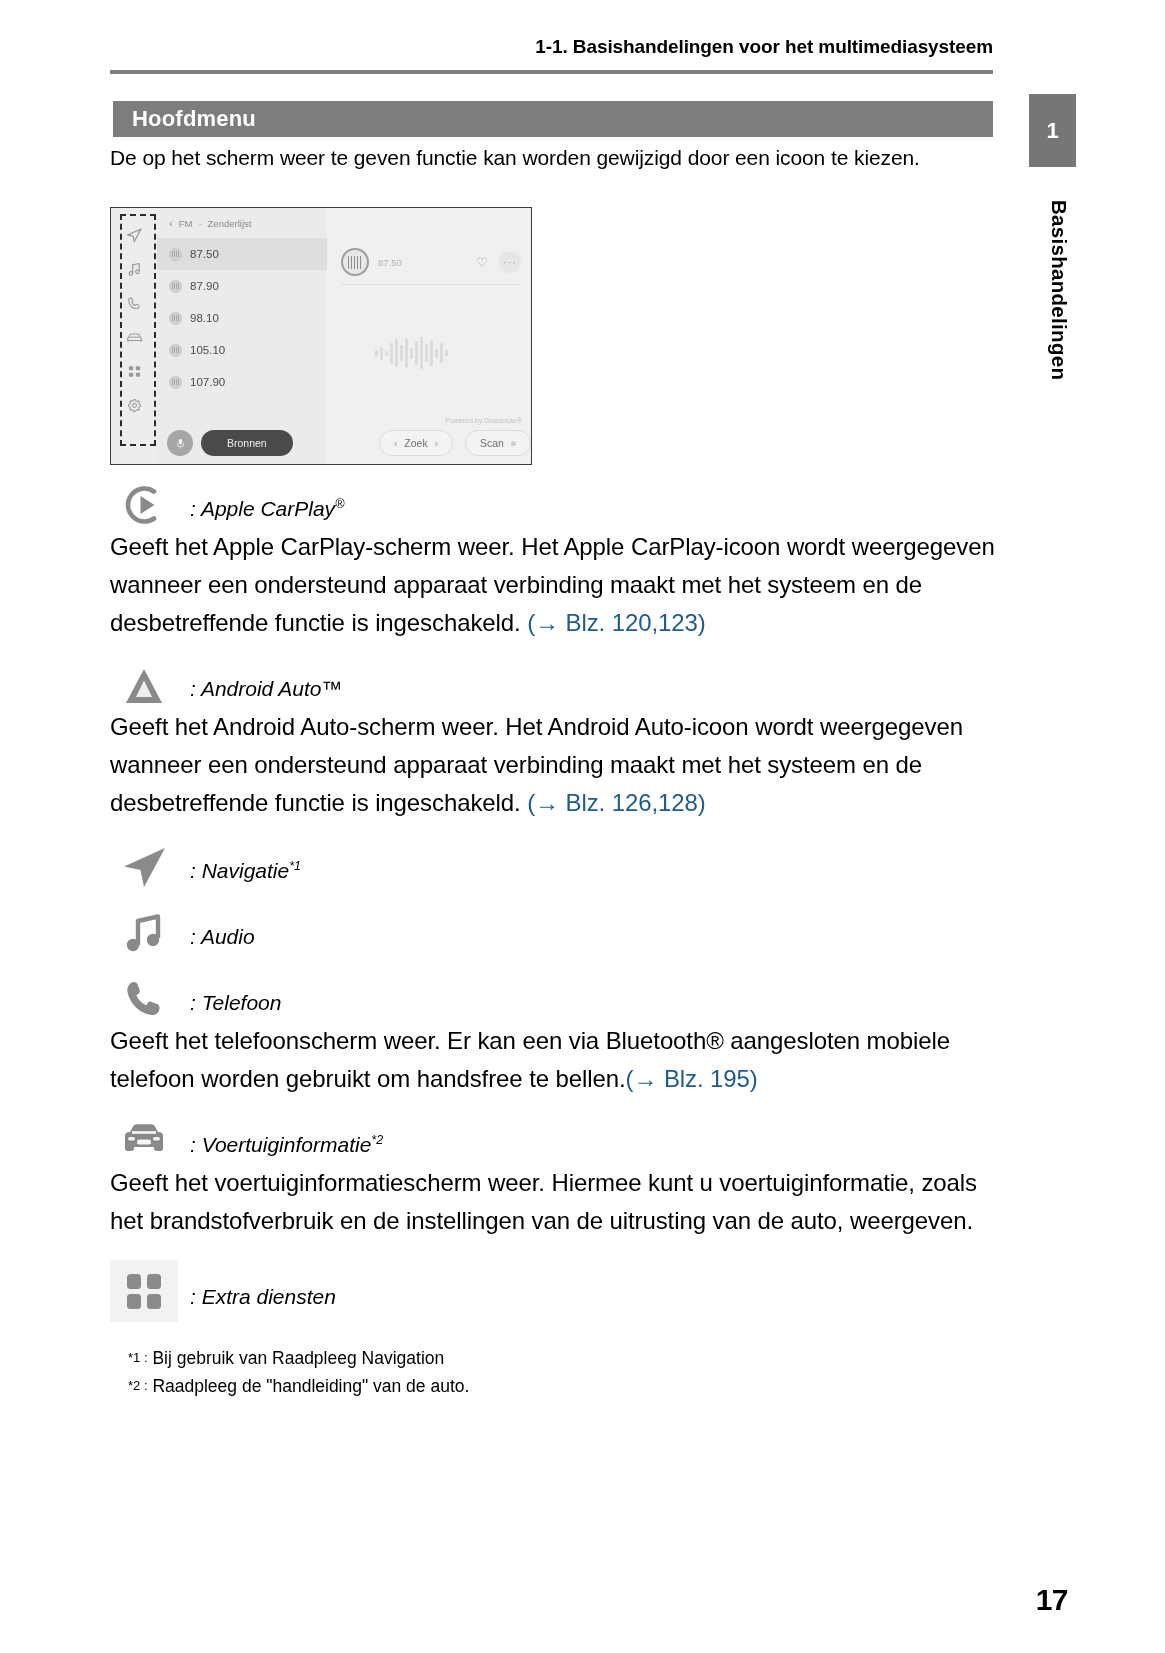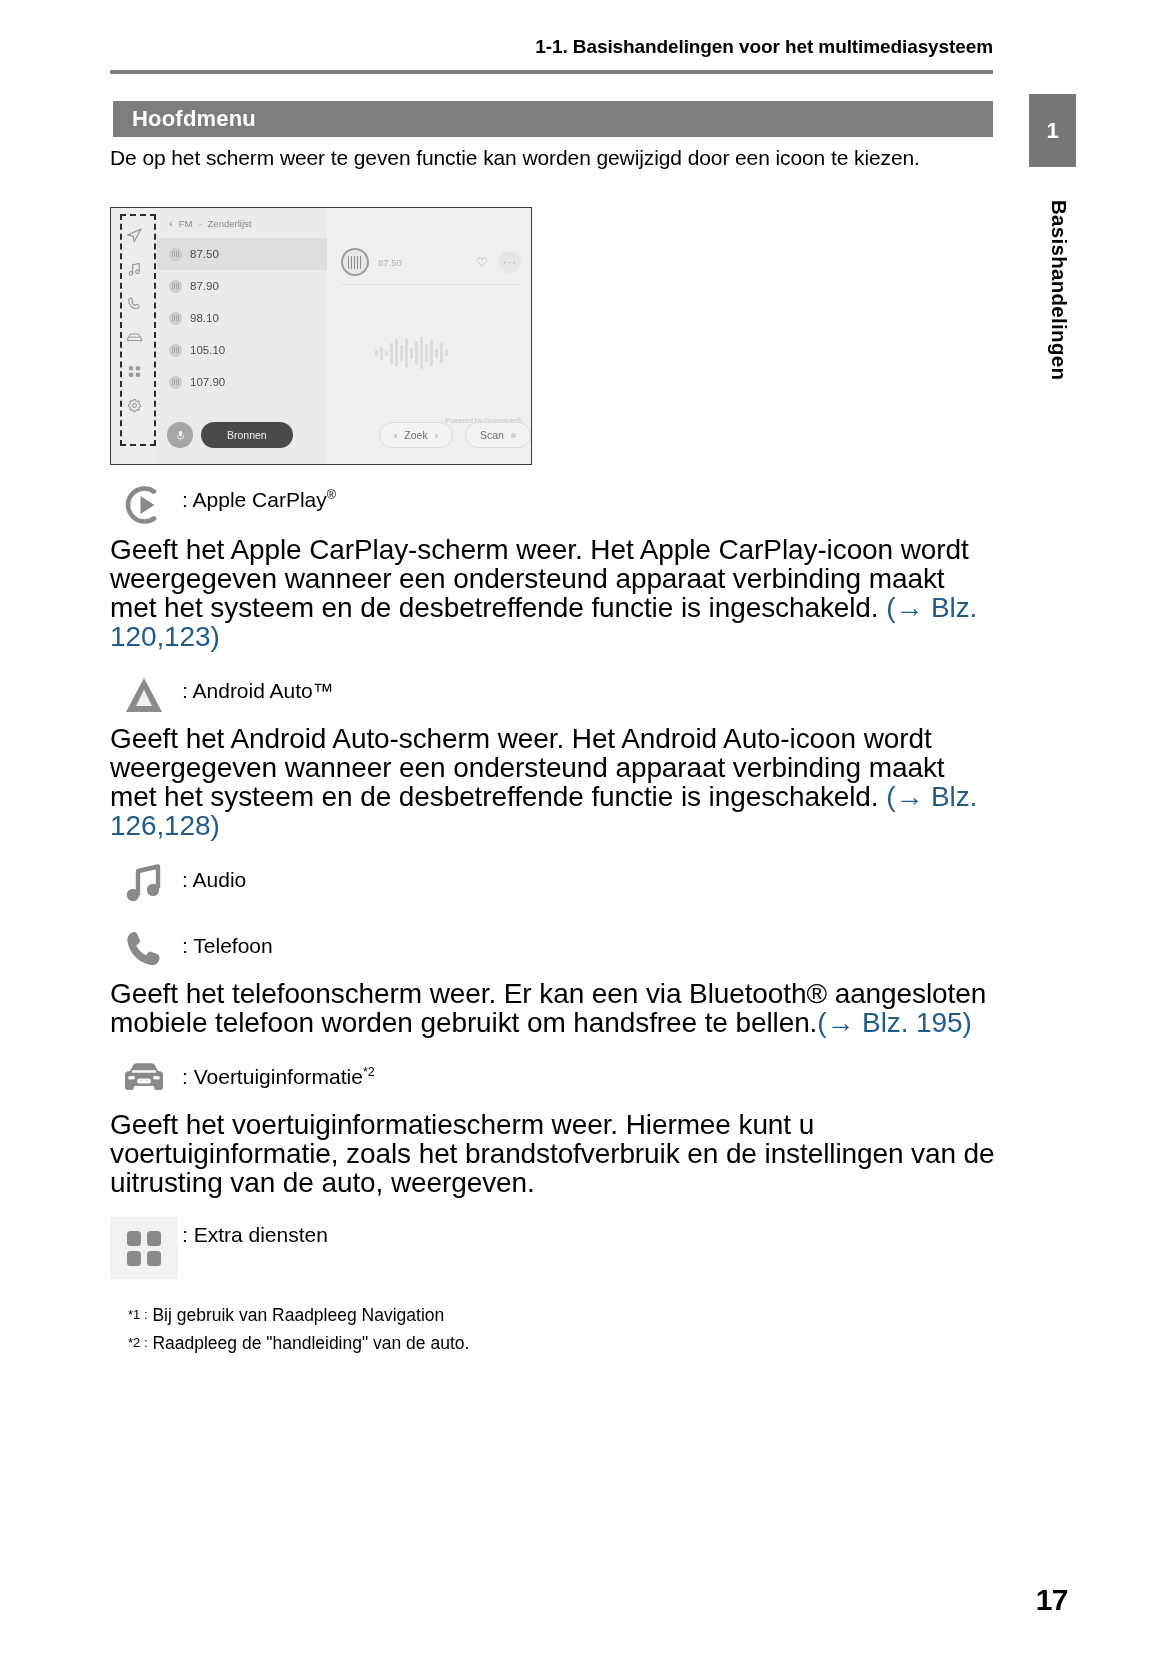--- a/index.html
+++ b/index.html
@@ -154,21 +154,21 @@
     position:absolute; left:48px; top:128px;
     display:flex; align-items:center; gap:2px; height:34px;
   }
   .waveform span { width:3px; background:#dcdcdc; border-radius:1px; }
   .powered {
     position:absolute; right:9px; bottom:40px;
     font-size:7px; color:#c2c2c2;
   }
 
   .dev-bottom {
-    position:absolute; left:0; bottom:8px; width:100%; height:42px;
+    position:absolute; left:0; bottom:0; width:100%; height:42px;
     display:flex; align-items:center;
   }
   .bot-left {
     width:216px; display:flex; align-items:center; gap:8px;
     padding-left:10px;
   }
   .mic {
     width:26px; height:26px; border-radius:50%; background:#a6a6a6;
     display:flex; align-items:center; justify-content:center; color:#efefef;
   }
@@ -184,35 +184,36 @@
     background:#f3f3f3;
   }
   .pill .c { color:#9a9a9a; font-size:10px; }
   .pill .led {
     width:5px; height:5px; border-radius:50%; background:#cfcfcf;
   }
 
   
   .entry { position:relative; }
   .entry-head {
-    display:flex; align-items:flex-start; gap:4px;
+    display:flex; align-items:flex-end; gap:12px;
     min-height:44px;
+    font-style:italic;
   }
   .entry-ico {
     width:68px; min-height:44px;
     display:flex; align-items:center; justify-content:center;
     color:#8a8a8a; flex:0 0 68px;
   }
   .entry-ico.boxed { background:#f2f2f2; }
   .entry-label {
     font-size:21px; line-height:26px; padding-bottom:6px; white-space:nowrap;
   }
   .entry-label sup { font-size:12.5px; vertical-align:super; }
   .entry-body {
-    font-size:28px; line-height:29px; margin-top:7px; letter-spacing:-0.1px;
+    font-size:24px; line-height:38px; letter-spacing:-0.1px;
   }
   .ref { color:#1f5b8c; }
 
   .notes { margin-top:22px; }
   .note {
     font-size:17.5px; line-height:28px; padding-left:18px;
   }
   .note .mk { font-size:13px; vertical-align:2px; }
 
   .pageno {
@@ -413,20 +414,30 @@
       <div class="entry-label">
         <span>: Android Auto™</span><sup></sup>
       </div>
     </div>
     <div class="entry-body">
       <span>Geeft het Android Auto-scherm weer. Het Android Auto-icoon wordt weergegeven wanneer een ondersteund apparaat verbinding maakt met het systeem en de desbetreffende functie is ingeschakeld. </span><span class="ref">(→ Blz. 126,128)</span>
     </div>
   </div>
 
   <div class="entry" style="margin-top:22px;">
+    <div class="entry-head">
+      <div class="entry-ico">
+        <svg width="48" height="46" viewBox="0 0 48 46">
+          <path d="M45 4 4 22.5l16.5 3.5L24 43z" fill="#8a8a8a"></path>
+        </svg>
+      </div>
+      <div class="entry-label">
+        <span>: Navigatie</span><sup>*1</sup>
+      </div>
+    </div>
   </div>
 
   <div class="entry" style="margin-top:22px;">
     <div class="entry-head">
       <div class="entry-ico">
         <svg width="44" height="44" viewBox="0 0 44 44">
           <path d="M16 33V9l20-4.5V26" fill="none" stroke="#8a8a8a" stroke-width="4.4" stroke-linejoin="round"></path>
           <circle cx="11" cy="33" r="6.2" fill="#8a8a8a"></circle>
           <circle cx="31" cy="28" r="6.2" fill="#8a8a8a"></circle>
         </svg>

